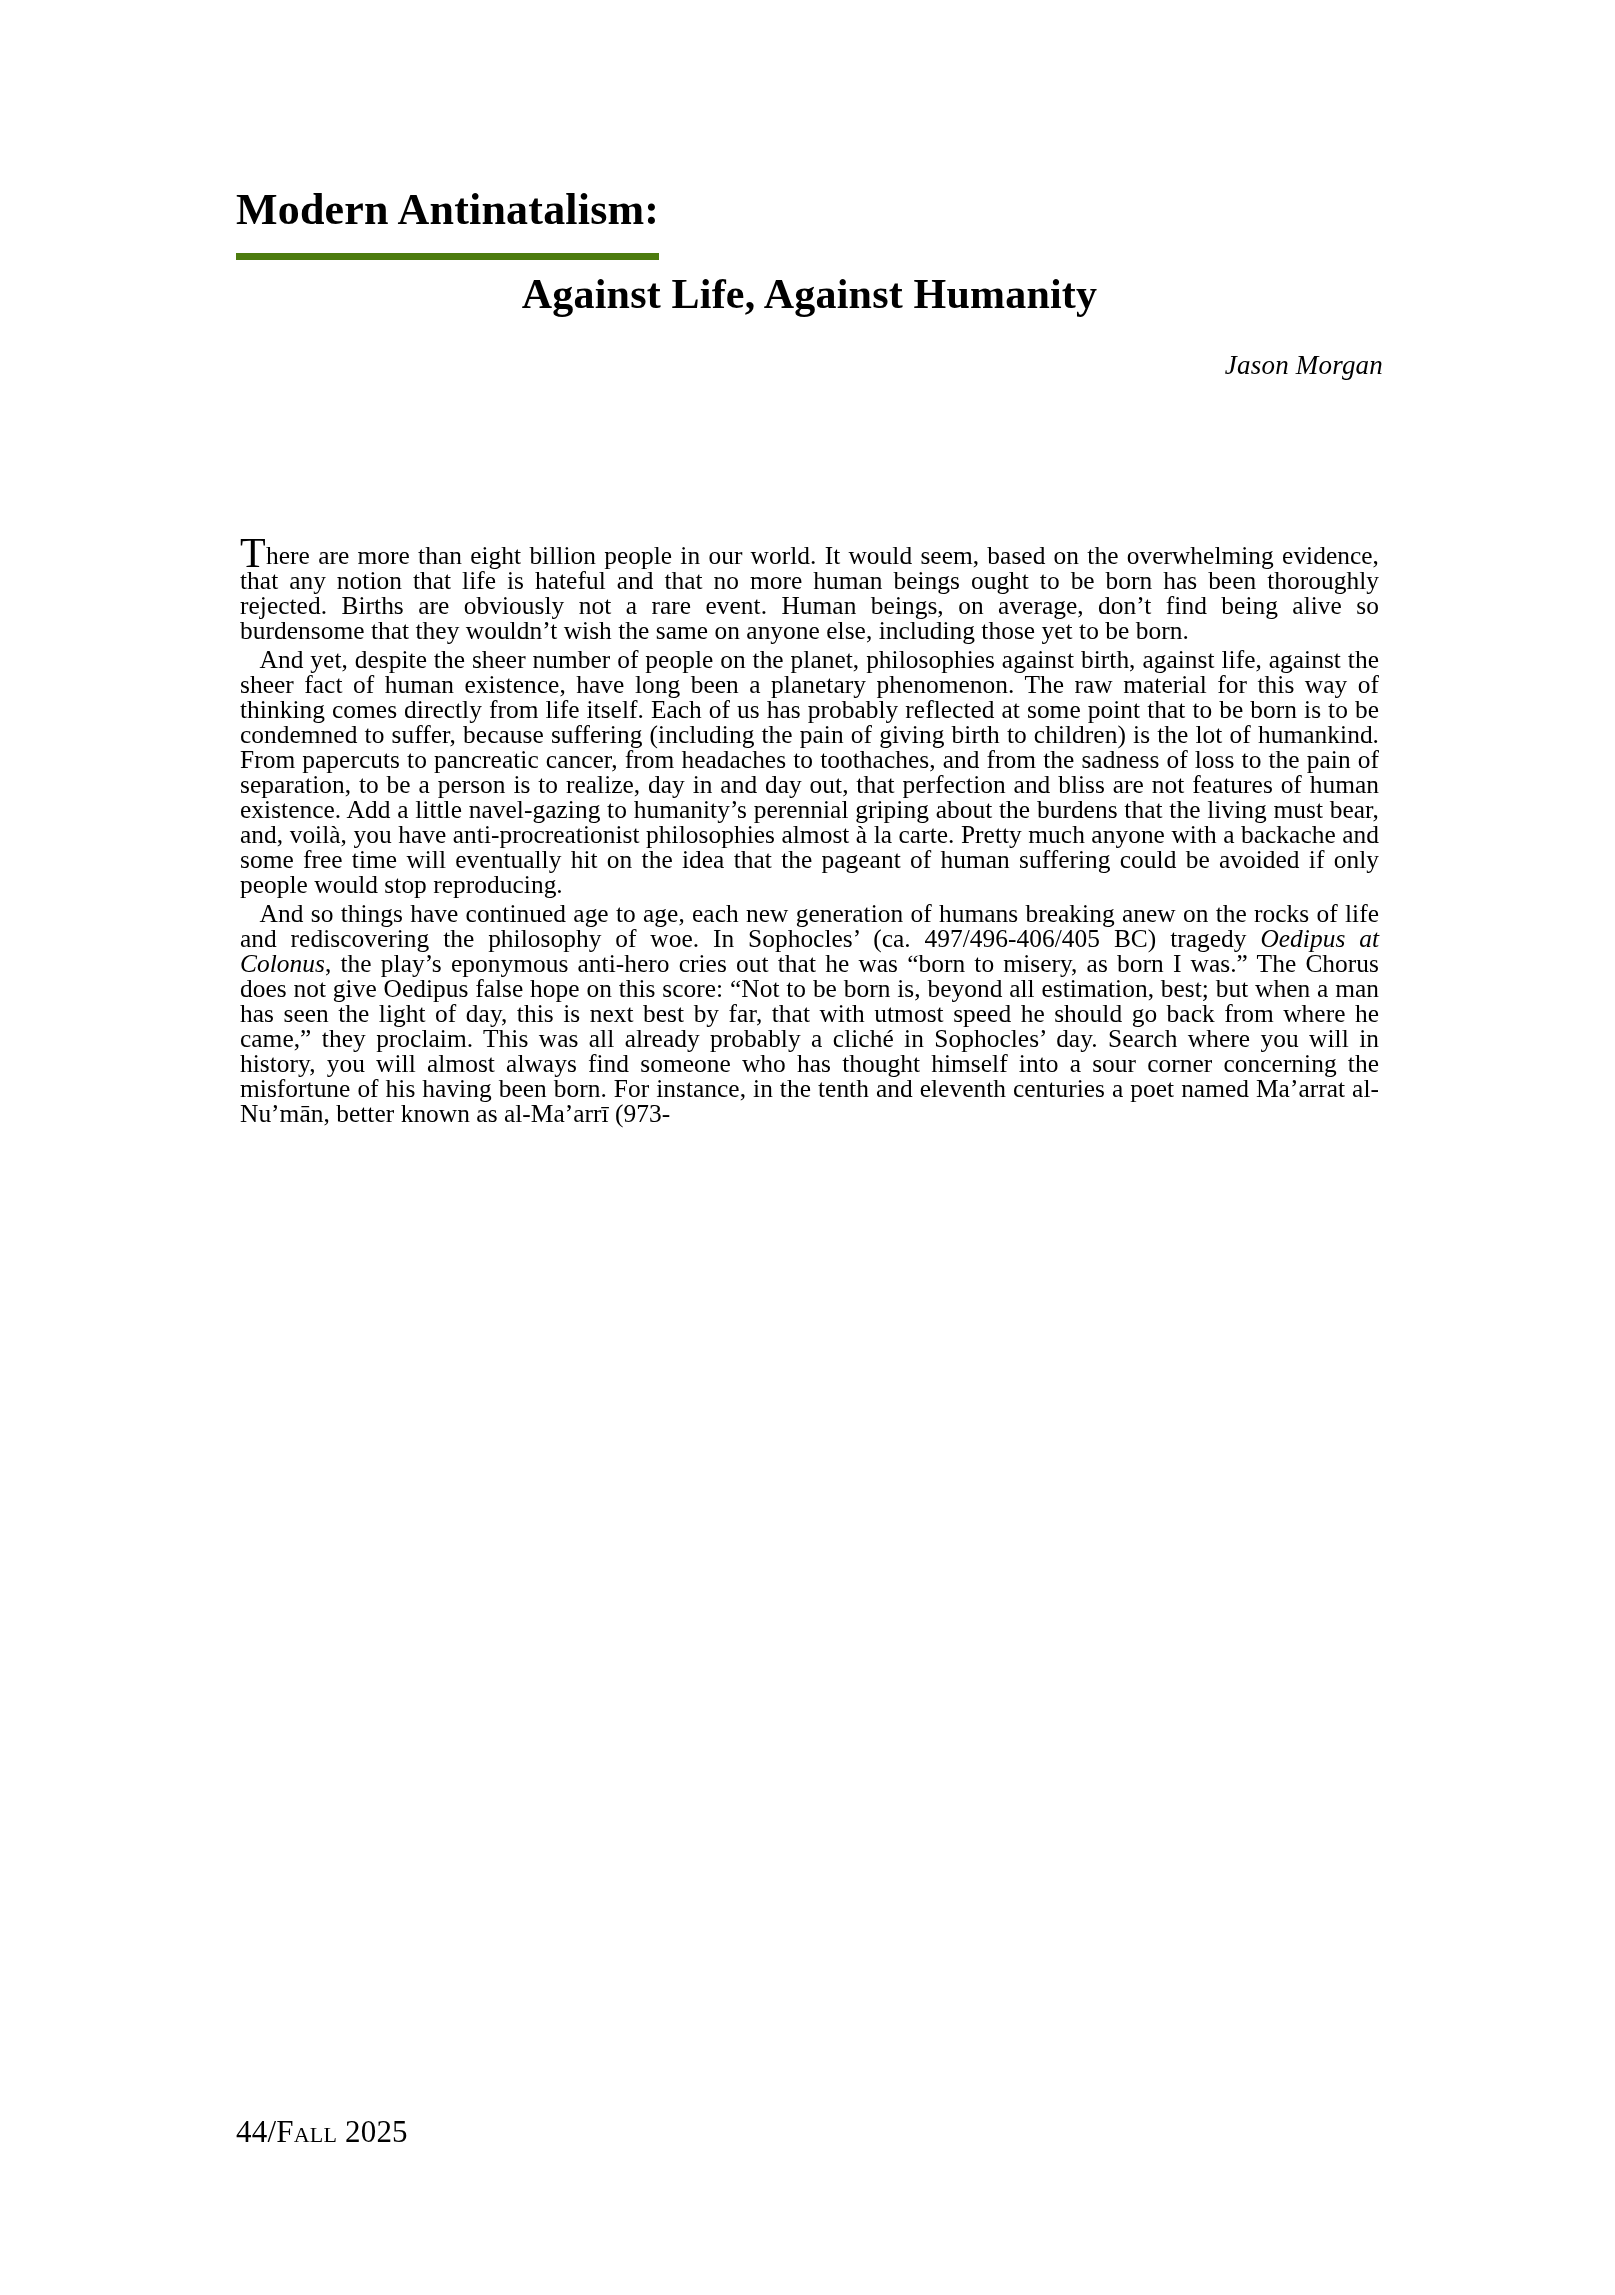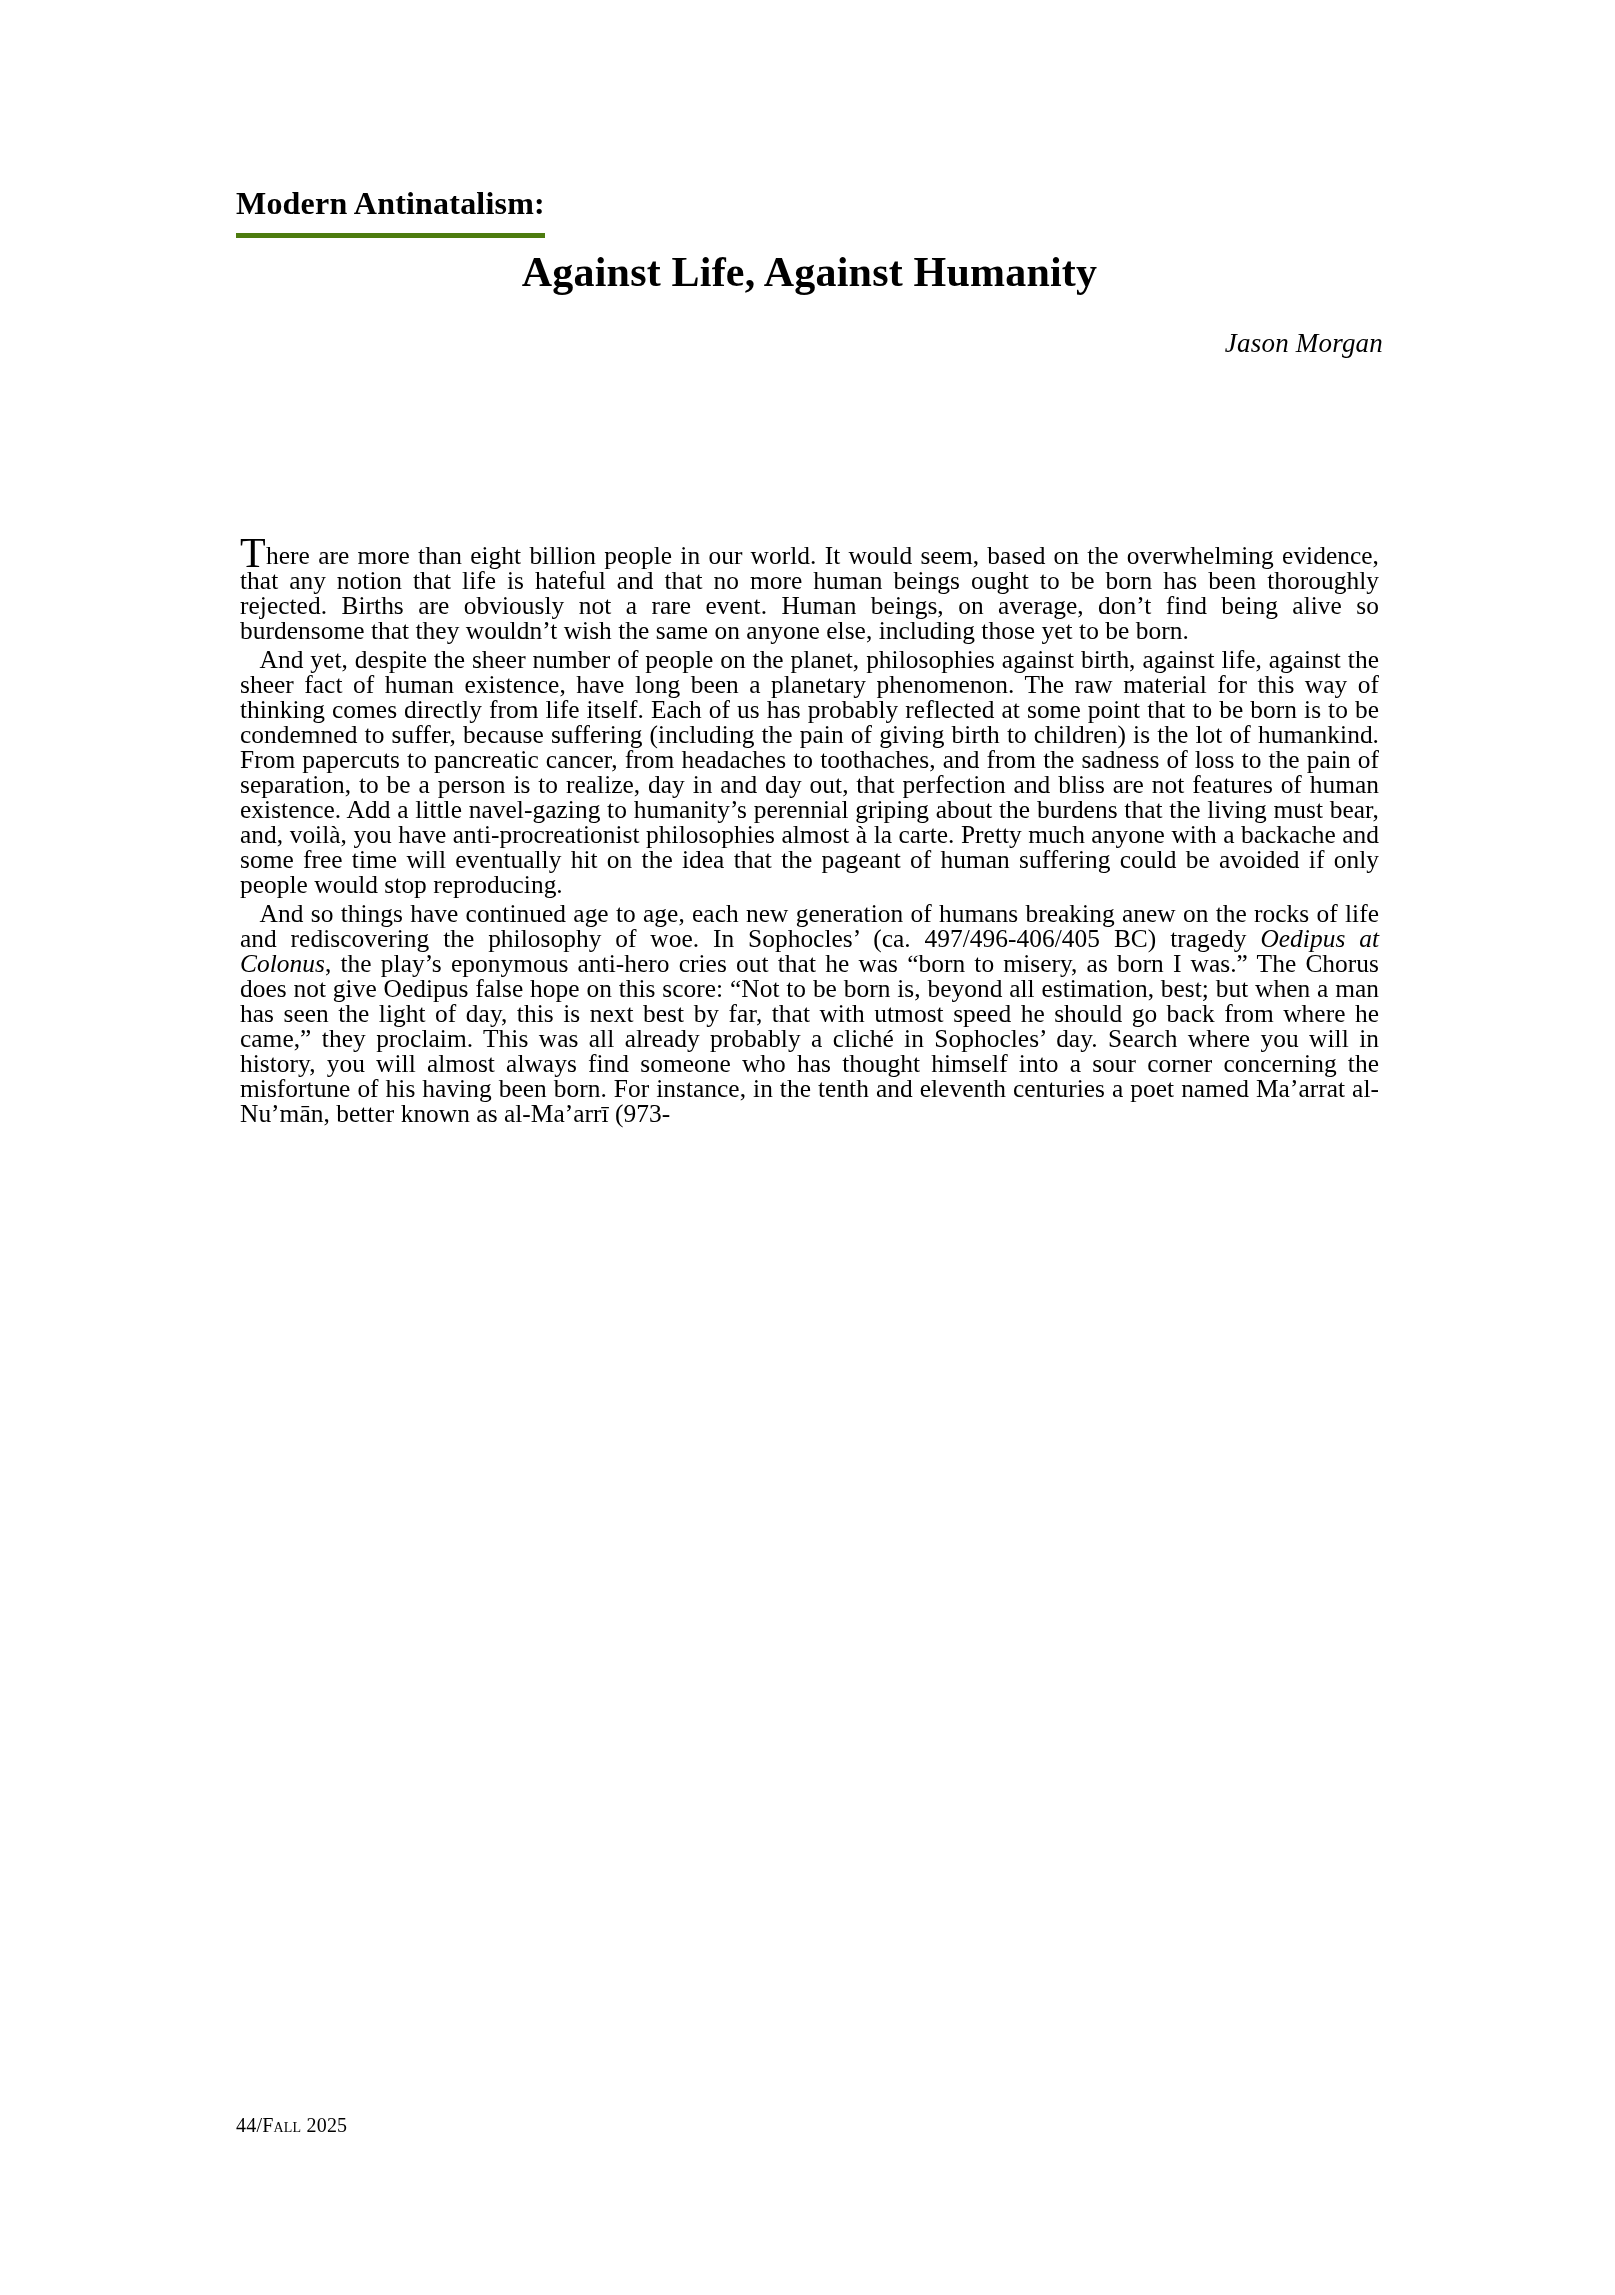--- a/index.html
+++ b/index.html
@@ -21,27 +21,27 @@
   }
 
   
   .title-block {
     position: absolute;
     left: 236px;
     top: 187px;
     width: 1147px;
   }
   .title-main {
-    font-size: 32px;
+    font-size: 44px;
     font-weight: bold;
     line-height: 1.06;
     letter-spacing: 0.2px;
     display: inline-block;
-    border-bottom: 5px solid #4d7c0f;
-    padding-bottom: 12px;
+    border-bottom: 7px solid #4d7c0f;
+    padding-bottom: 19px;
     white-space: nowrap;
   }
   .title-sub {
     font-size: 42px;
     font-weight: bold;
     line-height: 1.08;
     text-align: center;
     margin-top: 12px;
     letter-spacing: 0.2px;
     white-space: nowrap;
@@ -101,21 +101,21 @@
     line-height: 1.2;
     letter-spacing: 0.1px;
   }
   .footnote-name { font-weight: bold; }
 
   
   .footer {
     position: absolute;
     left: 236px;
     top: 2114px;
-    font-size: 20px;
+    font-size: 31px;
     letter-spacing: 0.2px;
   }
   .smallcaps {
     font-variant: small-caps;
   }
 </style>
 </head>
 <body>
 
 <div class="page">

